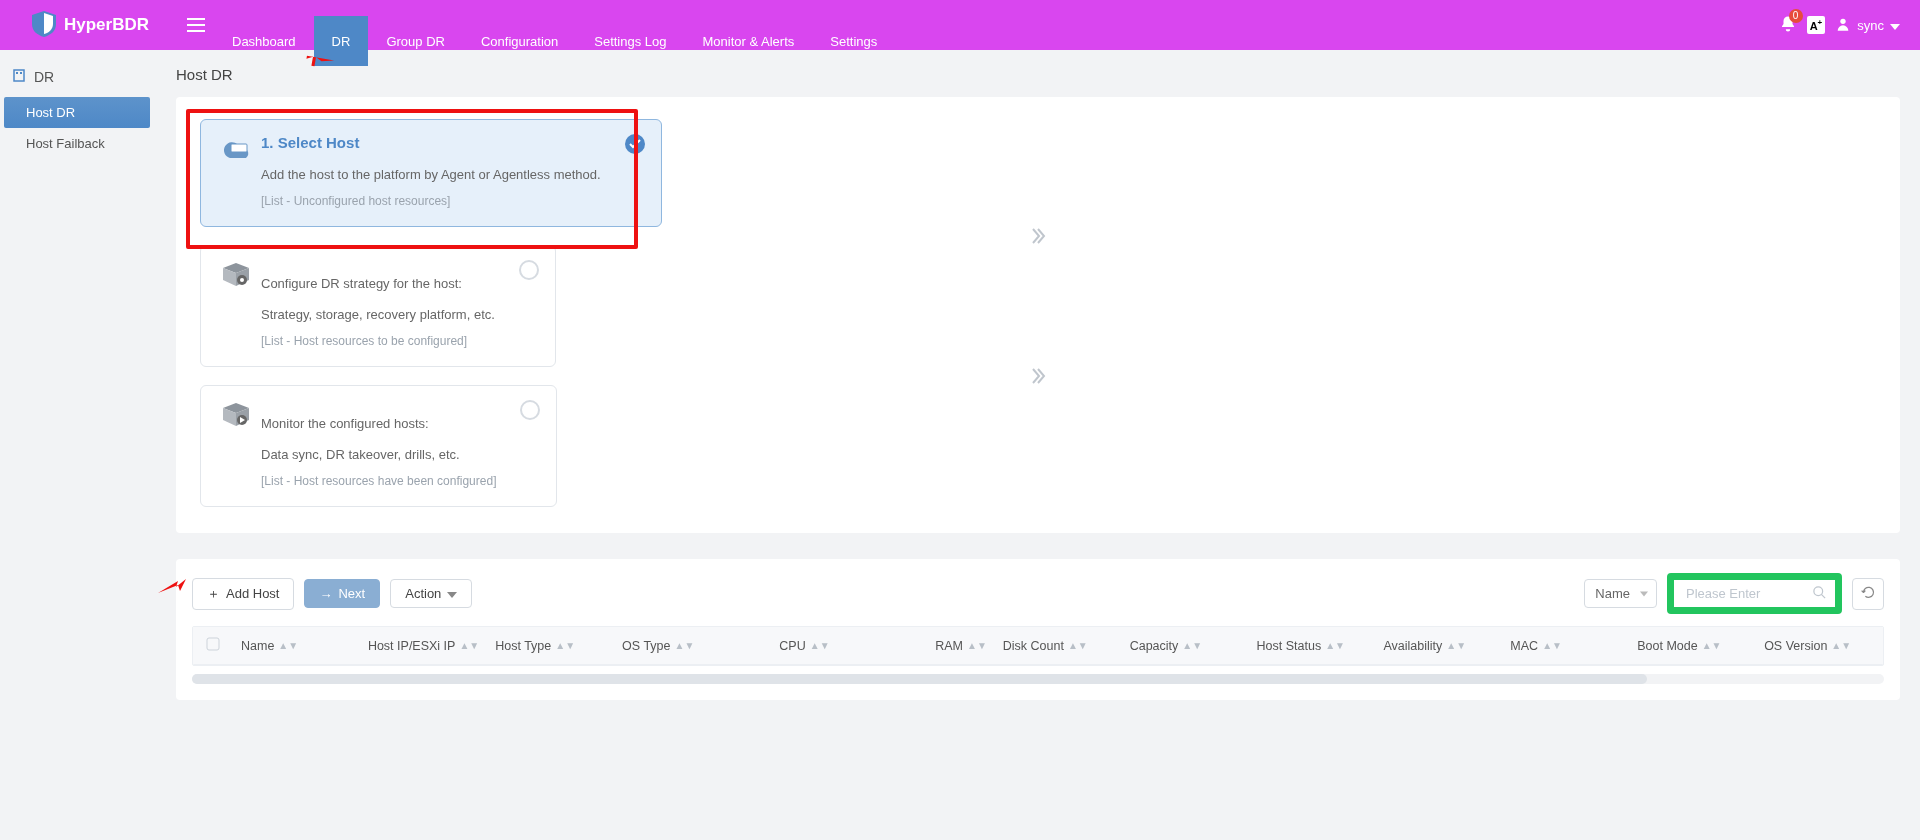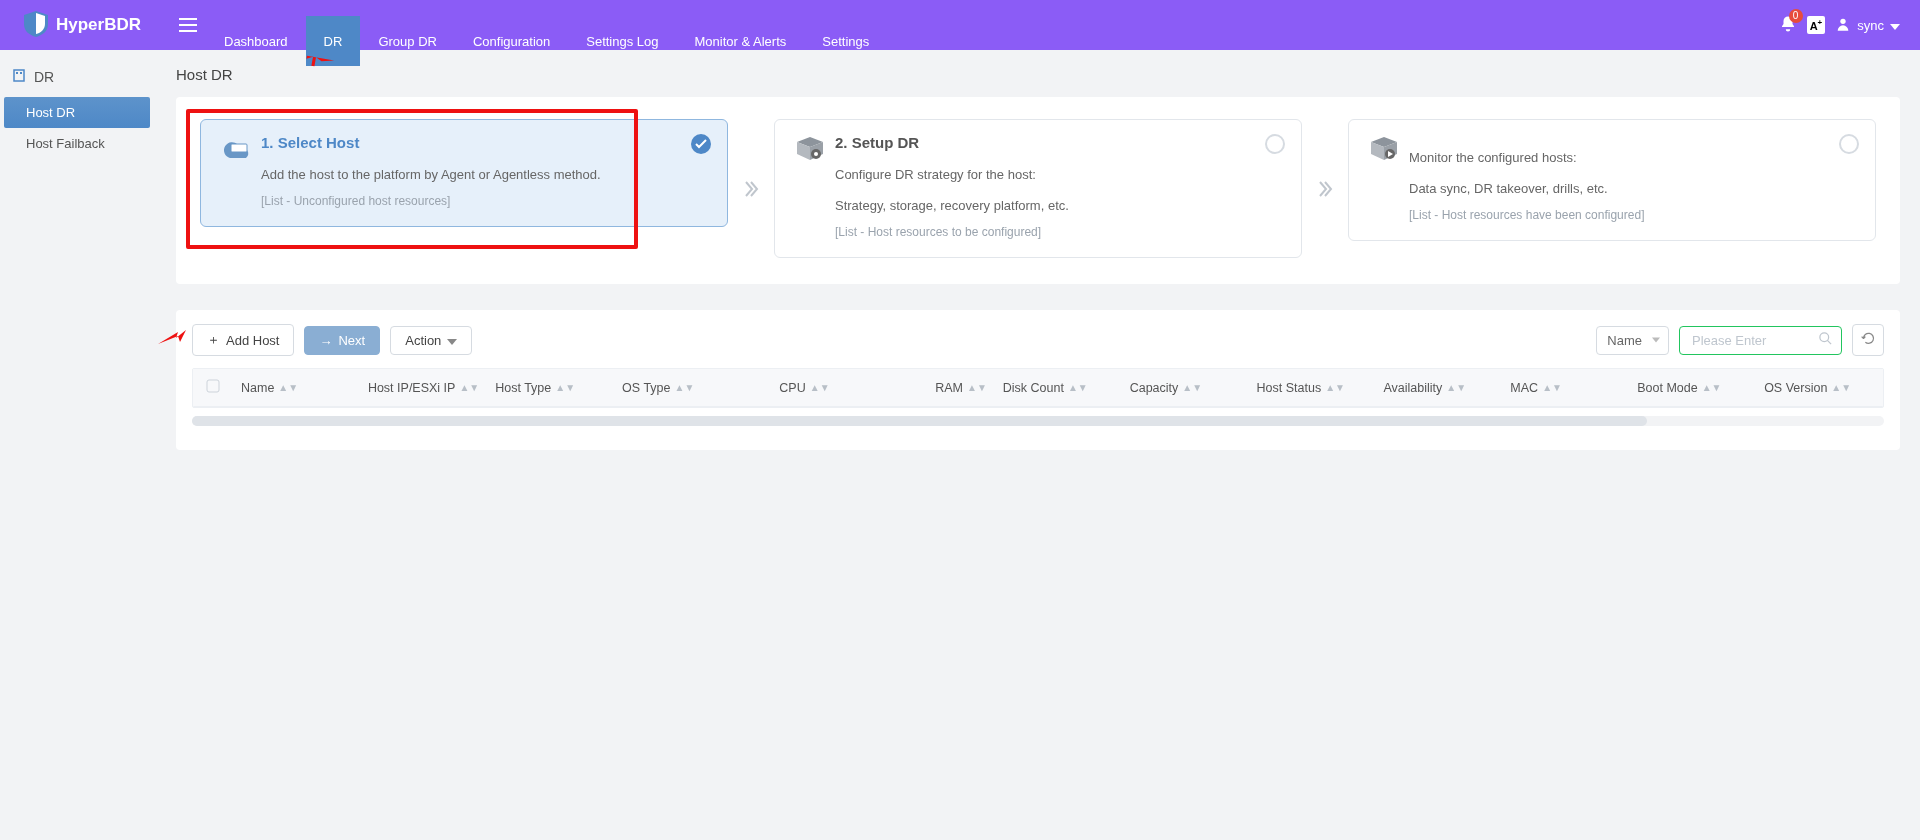--- a/index.html
+++ b/index.html
@@ -1,19 +1,19 @@
 <!DOCTYPE html>
 <html><head>
   <meta charset="utf-8">
   <style>
     * { box-sizing: border-box; margin: 0; padding: 0; }
     html, body { width: 100%; height: 100%; font-family: "Segoe UI", Arial, sans-serif; background: #f2f3f5; color: #333; font-size: 14px; }
     :root { --accent:#4e88c7; --header-h:50px; --side-w:156px; }
     
-    .top-header { height: var(--header-h); background: #8b5cf6; display: flex; align-items: center; padding: 0 20px 0 0; position: relative; }
+    .top-header { height: var(--header-h); background: #d946ef; display: flex; align-items: center; padding: 0 20px 0 8px; position: relative; }
     .logo-wrap { display: flex; align-items: center; gap: 8px; padding-left: 24px; width: 170px; }
     .brand { color: #fff; font-weight: 600; font-size: 17px; }
     .hamburger { width: 36px; display:flex; align-items:center; justify-content:center; }
     .hamburger-icon { width:18px; height:14px; display:inline-block; }
     .nav { display:flex; height:100%;margin-top:32px; }
     .nav-item { display:flex; align-items:center; padding:0 18px; color:#fff; font-size:13px; cursor:pointer; }
     .nav-item.active { background: var(--accent); }
     .header-spacer { flex:1; }
     .header-actions { display:flex; align-items:center; gap:10px; color:#fff; }
     .bell-wrap { position:relative; display:flex; align-items:center; }
@@ -22,21 +22,21 @@
     .user-chip { display:flex; align-items:center; gap:6px; font-size:13px; }
     
     .body-row { display:flex; min-height: calc(100% - var(--header-h)); }
     .side { width: var(--side-w); background:#f2f3f5; padding-top:12px; }
     .side-section { font-size:14px; color:#555; padding:6px 12px; margin-bottom:6px; display:flex; align-items:center; gap:8px; }
     .side-item { display:block; width:calc(100% - 10px); margin-left:4px; padding:8px 12px 8px 22px; font-size:13px; color:#555; cursor:pointer; border-radius:2px; }
     .side-item.active { background: linear-gradient(180deg,#5d93cb,#4e88c7); color:#fff; }
     .main { flex:1; padding:16px 20px 30px 20px; min-width:0; }
     .page-title { font-size:15px; color:#444; margin-bottom:14px; }
     
-    .steps-wrap { background:#fff; border-radius:4px; padding:22px 24px 26px 24px; display:flex; align-items:flex-start; gap:0; }
+    .steps-wrap { background:#fff; border-radius:4px; padding:22px 24px 26px 24px; display:flex; align-items:flex-start; gap:0;flex-direction:column; }
     .step-card { flex:1; border:1px solid #e2e6eb; border-radius:6px; padding:14px 60px 18px 60px; position:relative; min-height:100px; }
     .step-card.step1 { background:#e6f0fa; border-color:#8fb7df; }
     .step-status { position:absolute; right:16px; top:14px; }
     .step-chev { width:34px; display:flex; align-items:center; justify-content:center; margin:0 6px; align-self:center; }
     .step-icon { position:absolute; left:18px; top:16px; }
     .step-title { font-weight:700; font-size:15px; }
     .step-card.step1 .step-title { color:#4e88c7; }
     .step-card .step-title { color:#555; }
     .step-desc { font-size:13px; color:#666; margin-top:16px; }
     .step-list { font-size:12px; color:#9aa3ad; margin-top:12px; }
@@ -44,21 +44,21 @@
     
     .red-arrow { color:#e11; font-size:22px; position:absolute; }
     
     .toolbar-card { background:#fff; border-radius:4px; margin-top:26px; padding:14px 16px 16px 16px; min-height:140px; }
     .toolbar-row { display:flex; align-items:center; gap:10px; position:relative; }
     .btn { border:1px solid #d6dbe1; background:#fff; color:#444; padding:6px 14px; border-radius:4px; font-size:13px; cursor:pointer; display:inline-flex; align-items:center; gap:6px; }
     .btn.primary { background:#8aaed3; border-color:#8aaed3; color:#fff; }
     .filter-select { margin-left:auto; }
     .select-like { border:1px solid #d6dbe1; background:#fff; padding:6px 26px 6px 10px; border-radius:4px; color:#666; font-size:13px; position:relative; }
     .select-like:after { content:""; position:absolute; right:8px; top:50%; width:0;height:0; border-left:4px solid transparent; border-right:4px solid transparent; border-top:5px solid #bbb; transform:translateY(-50%);}    
-    .search-wrap { border:1px solid #22c55e; background:#fff; border-radius:4px; display:flex; align-items:center; padding:0 8px; }
+    .search-wrap { border:7px solid #22c55e; background:#fff; border-radius:4px; display:flex; align-items:center; padding:0 8px; }
     .search-input { border:none; outline:none; padding:6px 4px; font-size:13px; width:130px; background:transparent; }
     .search-input::placeholder { color:#bfc6ce; }
     .icon-btn { width:32px; height:32px; }
     
     .data-table { width:100%; margin-top:12px; border:1px solid #eceff3; border-radius:2px; overflow:auto; }
     .thead { display:flex; background:#f7f8fa; border-bottom:1px solid #eceff3; }
     .th { flex:1 0 0; padding:10px 8px; font-size:12.5px; color:#555; display:flex; align-items:center; gap:4px; white-space:nowrap; }
     .th:first-child { flex:0 0 40px; justify-content:center; }
     .th .sort { color:#b8bfc7; font-size:10px; line-height:8px; display:flex; flex-direction:column; }
     .tbody { min-height:44px; display:flex; align-items:center; justify-content:center; color:#a9b0b8; font-size:12.5px; }
@@ -177,21 +177,20 @@
         <div class="step-card">
           <span class="step-icon">
             <svg width="34" height="28" viewBox="0 0 34 28">
                 <path fill="#8d949c" d="M4 6l13-5 13 5-13 5z"></path>
                 <path fill="#b4b9bf" d="M4 6v12l13 6V11z"></path>
                 <path fill="#9aa0a7" d="M30 6v12l-13 6V11z"></path>
                 <circle cx="23" cy="18" r="5" fill="#666"></circle>
                 <circle cx="23" cy="18" r="2" fill="#fff"></circle>
               </svg>
           </span>
-          <div class="step-title">2. Setup DR</div>
           <div class="step-desc">Configure DR strategy for the host:</div>
           <div class="step-desc">Strategy, storage, recovery platform, etc.</div>
           <div class="step-list">[List - Host resources to be configured]</div>
           <span class="step-status">
             <svg width="20" height="20" viewBox="0 0 20 20">
                 <circle cx="10" cy="10" r="9" fill="none" stroke="#d6dbe1" stroke-width="2"></circle>
               </svg>
           </span>
         </div>
         <div class="step-chev">

